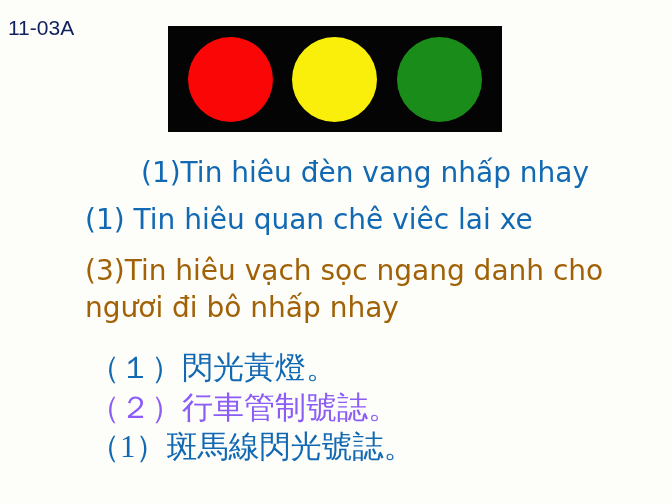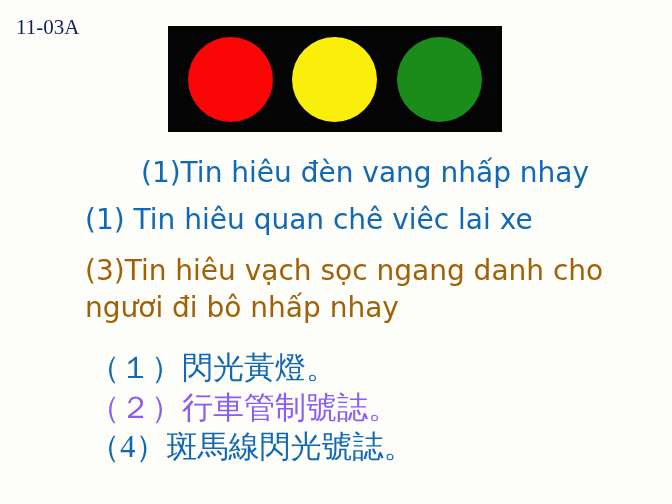--- a/index.html
+++ b/index.html
@@ -18,26 +18,26 @@
   #slide {
     position: relative;
     width: 672px;
     height: 504px;
     background: #fdfdfa;
   }
 
   
   #code-label {
     position: absolute;
-    left: 16px;
+    left: 8px;
     top: 17px;
     font-size: 21px;
     line-height: 1;
     color: #11205e;
-    font-family: Liberation Serif, serif;
+    font-family: Liberation Sans, sans-serif;
     white-space: nowrap;
   }
 
   
   #traffic-light {
     position: absolute;
     left: 168px;
     top: 26px;
     width: 334px;
     height: 106px;
@@ -110,16 +110,16 @@
 
   <div id="vn-block">
     <div class="vn-line" style="color: rgb(18, 105, 179); text-align: center;">(1)Tin hiêu đèn vang nhấp nhay</div>
     <div class="vn-line" style="color: rgb(18, 105, 179);">(1) Tin hiêu quan chê viêc lai xe</div>
     <div class="vn-line wrap" style="color: #a16207;">(3)Tin hiêu vạch sọc ngang danh cho ngươi đi bô nhấp nhay</div>
   </div>
 
   <div id="zh-block">
     <div class="zh-line" style="color: rgb(18, 105, 179);">（１）閃光黃燈。</div>
     <div class="zh-line" style="color: #8b5cf6;">（２）行車管制號誌。</div>
-    <div class="zh-line" style="color: rgb(18, 105, 179);">（4）斑馬線閃光號誌。</div>
+    <div class="zh-line" style="color: rgb(18, 105, 179);">（1）斑馬線閃光號誌。</div>
   </div>
 
 </div>
 
 </body></html>

